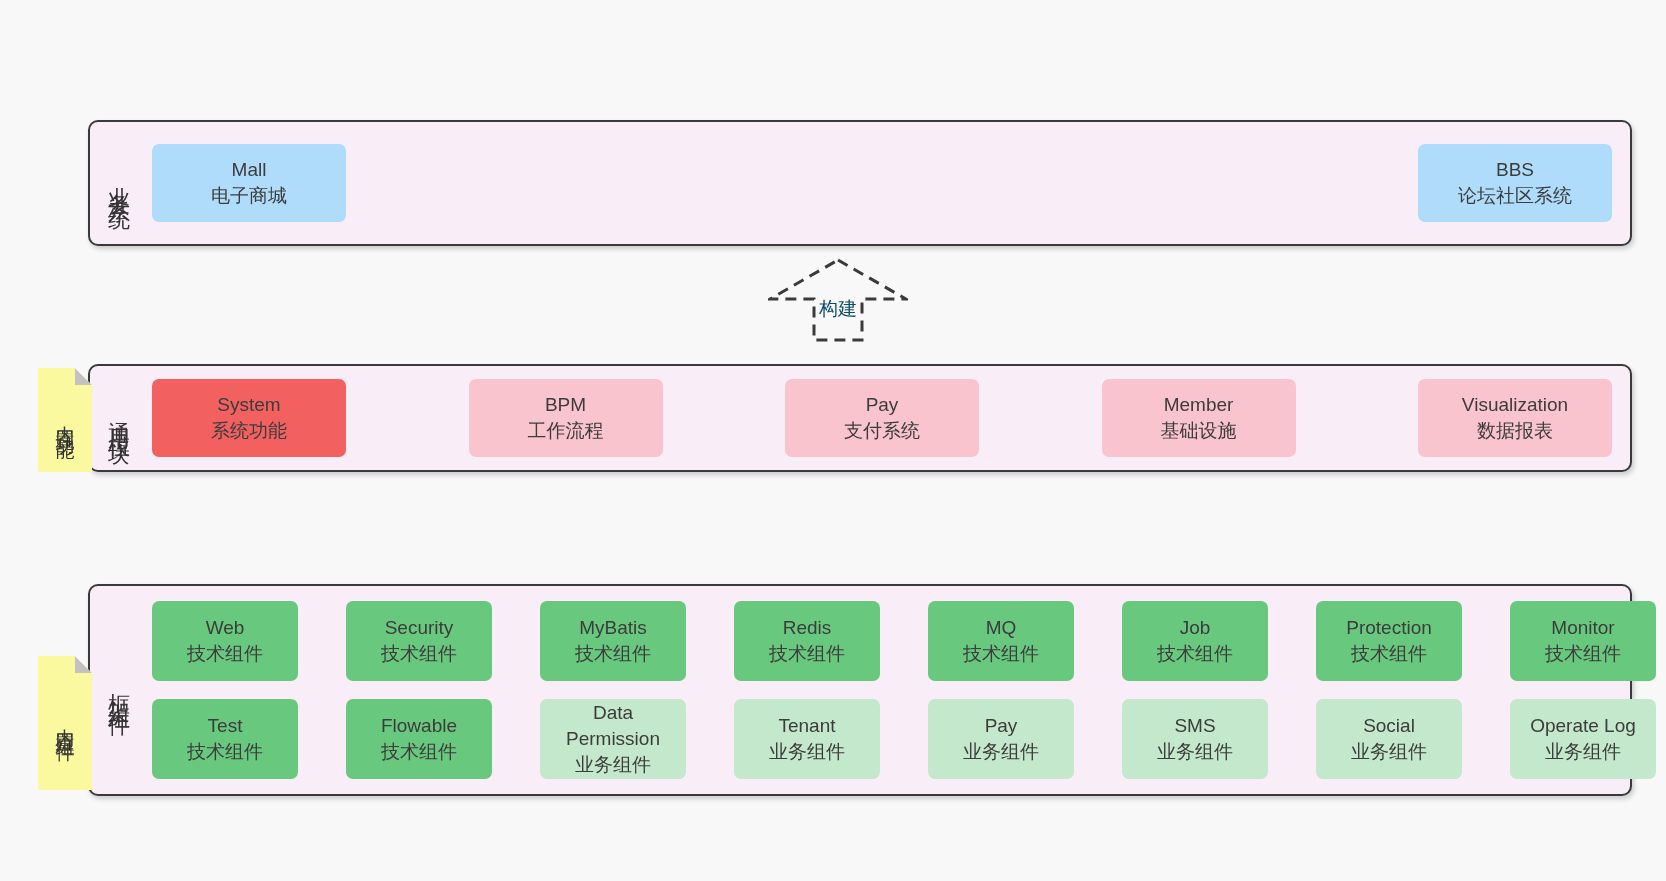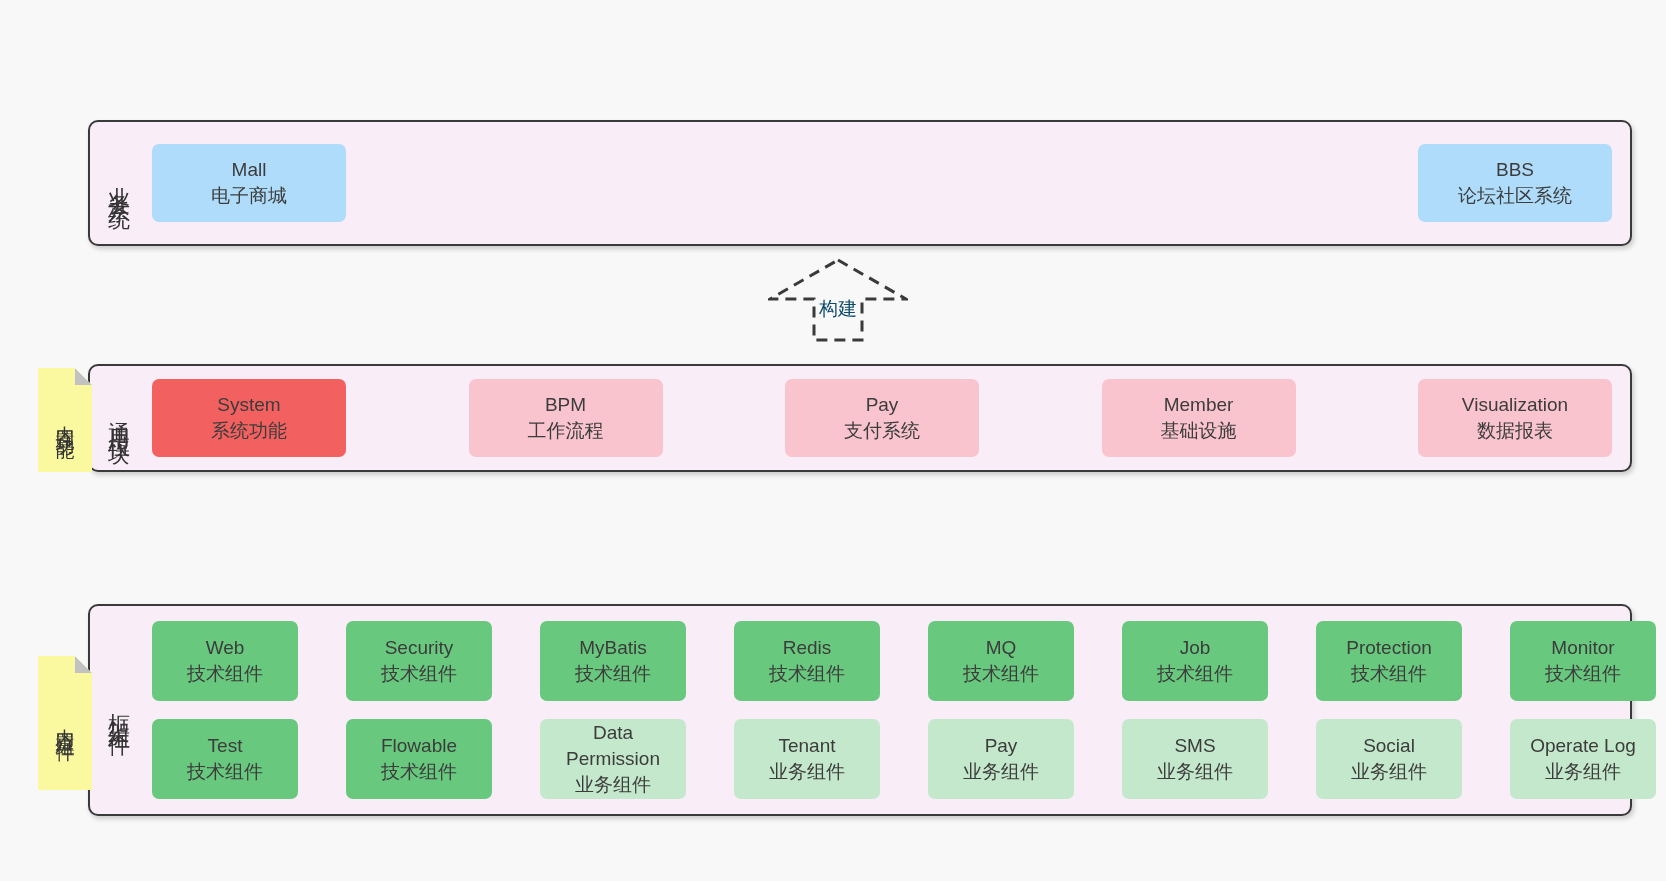--- a/index.html
+++ b/index.html
@@ -18,21 +18,21 @@
     background:var(--c-band_bg,#f9edf7);
     border:2px solid var(--c-band_border,#3a3a3a);
     border-radius:10px;
     box-shadow:2px 3px 5px rgba(0,0,0,.18);
     display:flex;align-items:stretch;
     box-sizing:border-box;
     z-index:1;
   }
   .band1{top:120px;height:126px;}
   .band2{top:364px;height:108px;}
-  .band3{top:604px;height:212px;}
+  .band3{top:584px;height:212px;}
 
   .band-label{
     writing-mode:vertical-rl;text-orientation:upright;
     font-size:22px;letter-spacing:7px;color:#333;
     margin:0 6px 0 14px;align-self:center;
     white-space:nowrap;
   }
   .rows{
     flex:1;display:flex;flex-direction:column;justify-content:center;
     gap:18px;padding:0 18px 0 12px;

